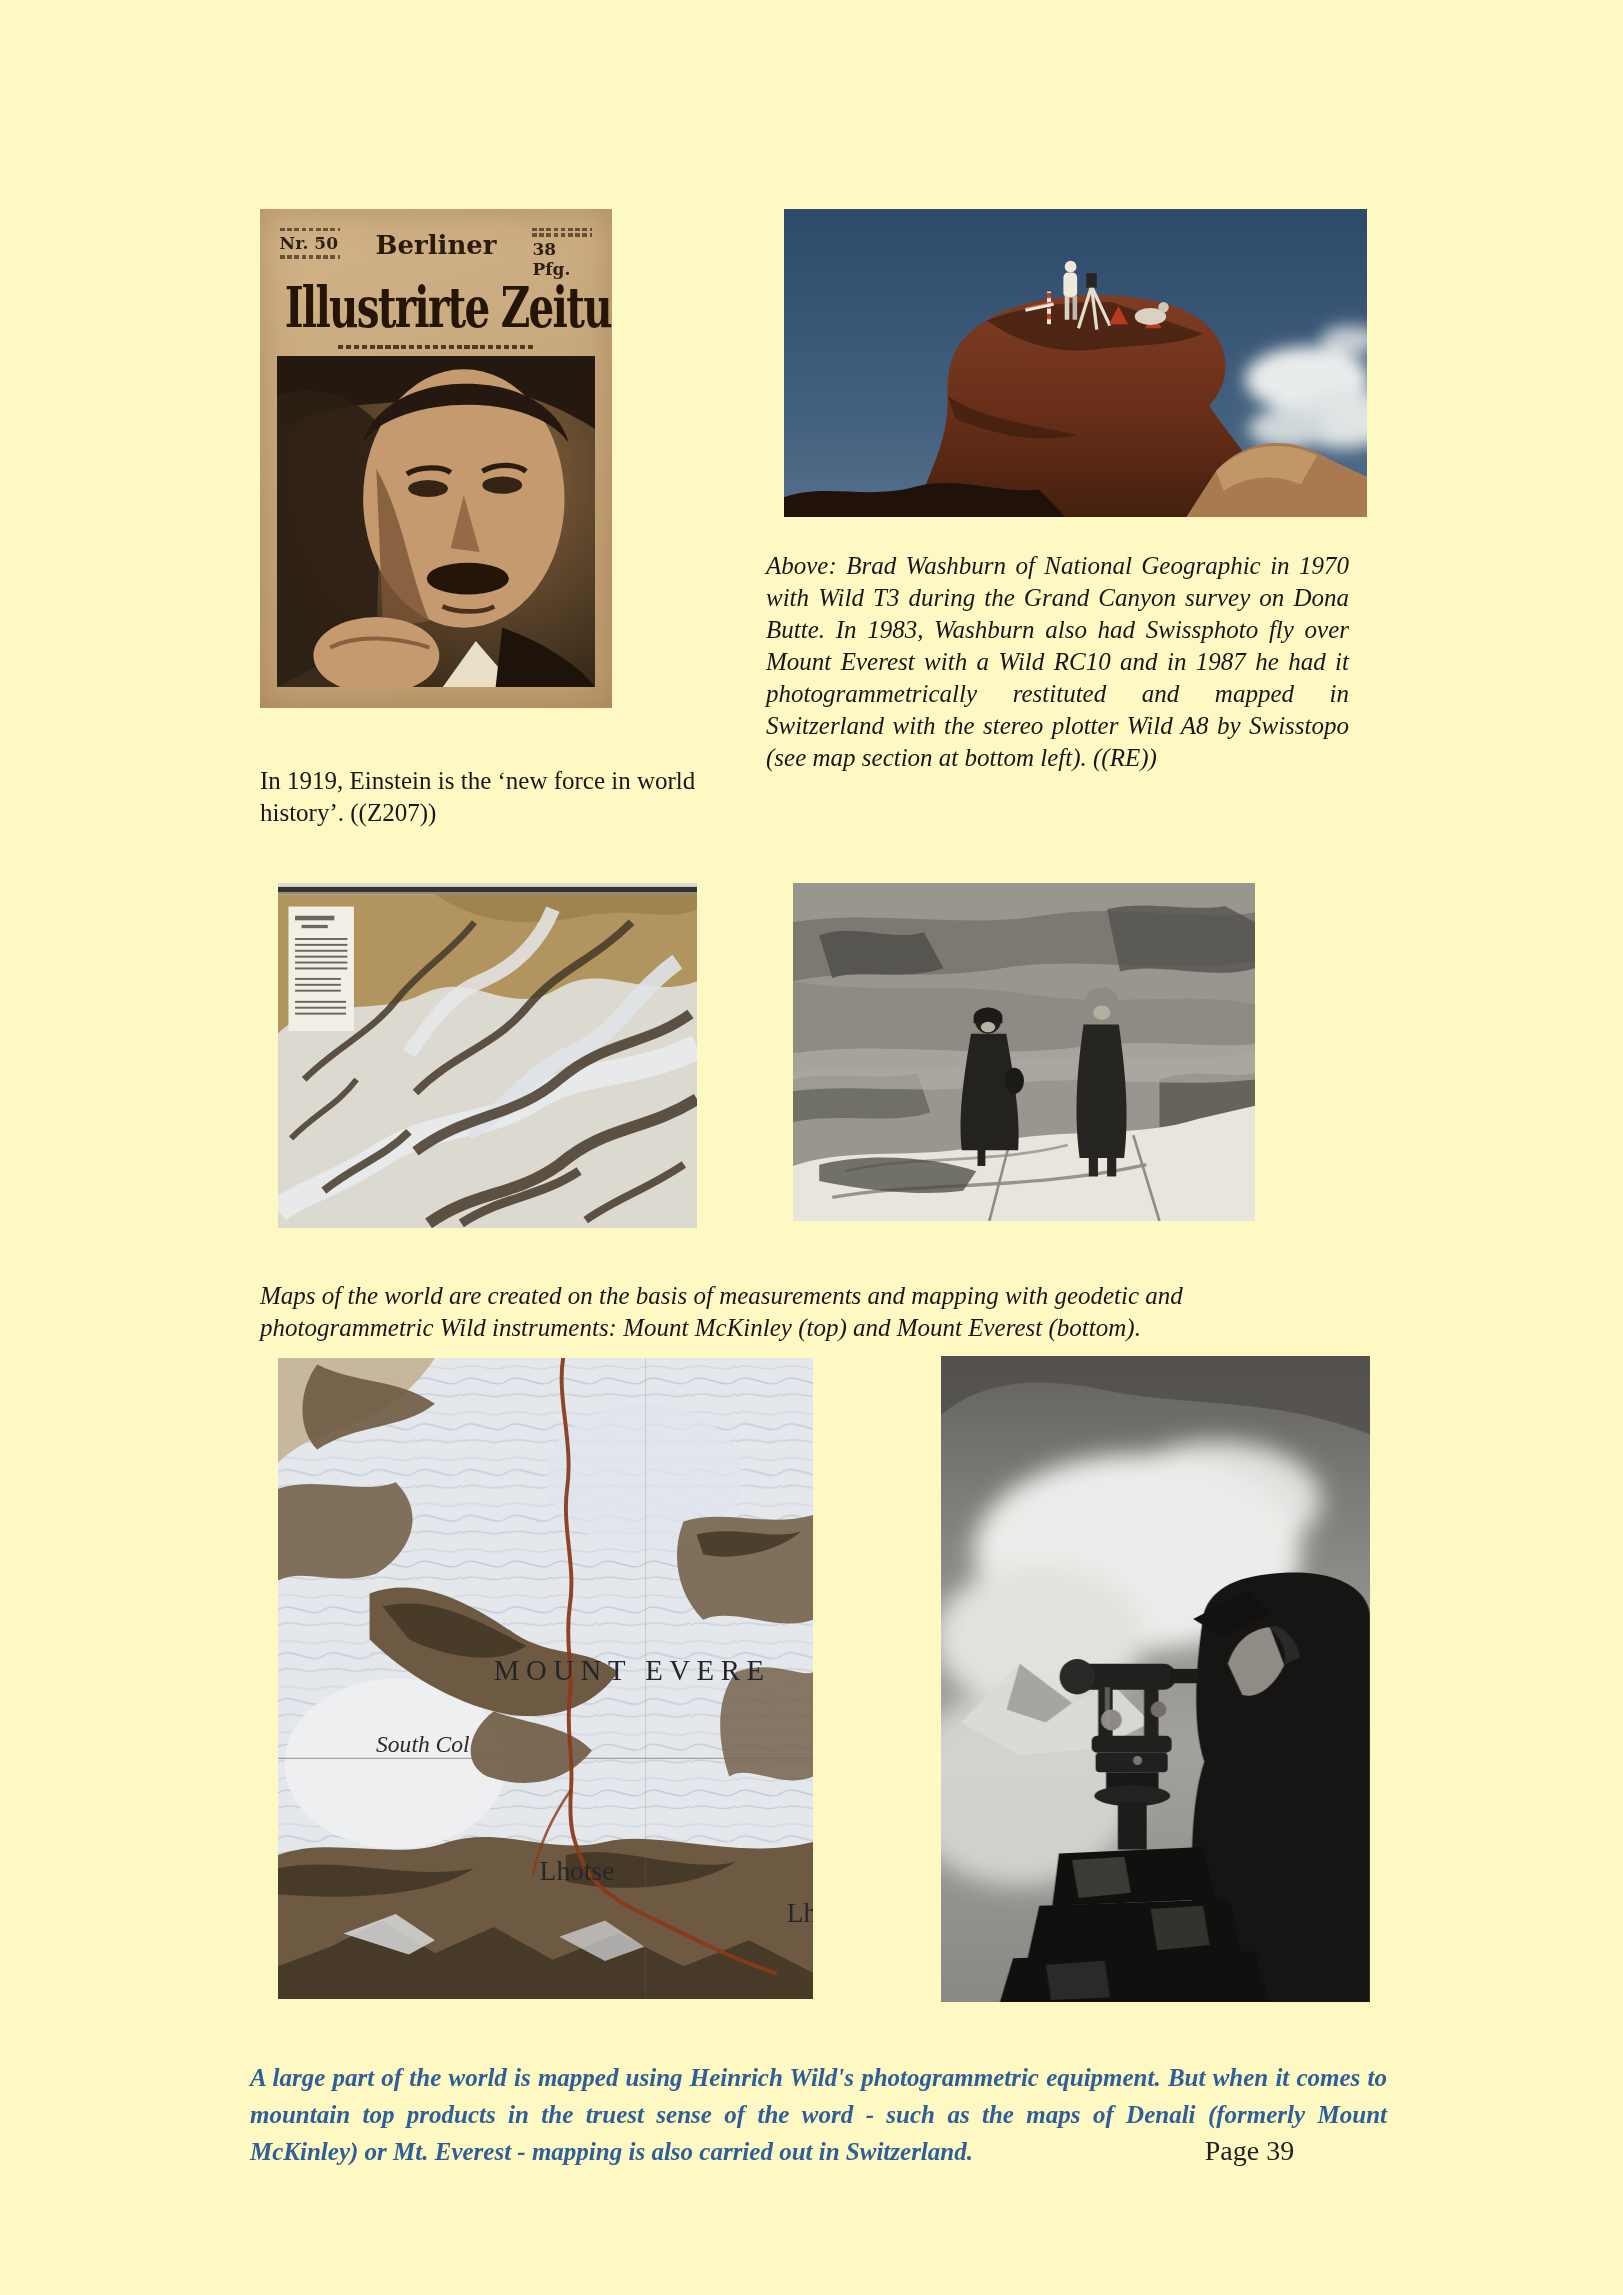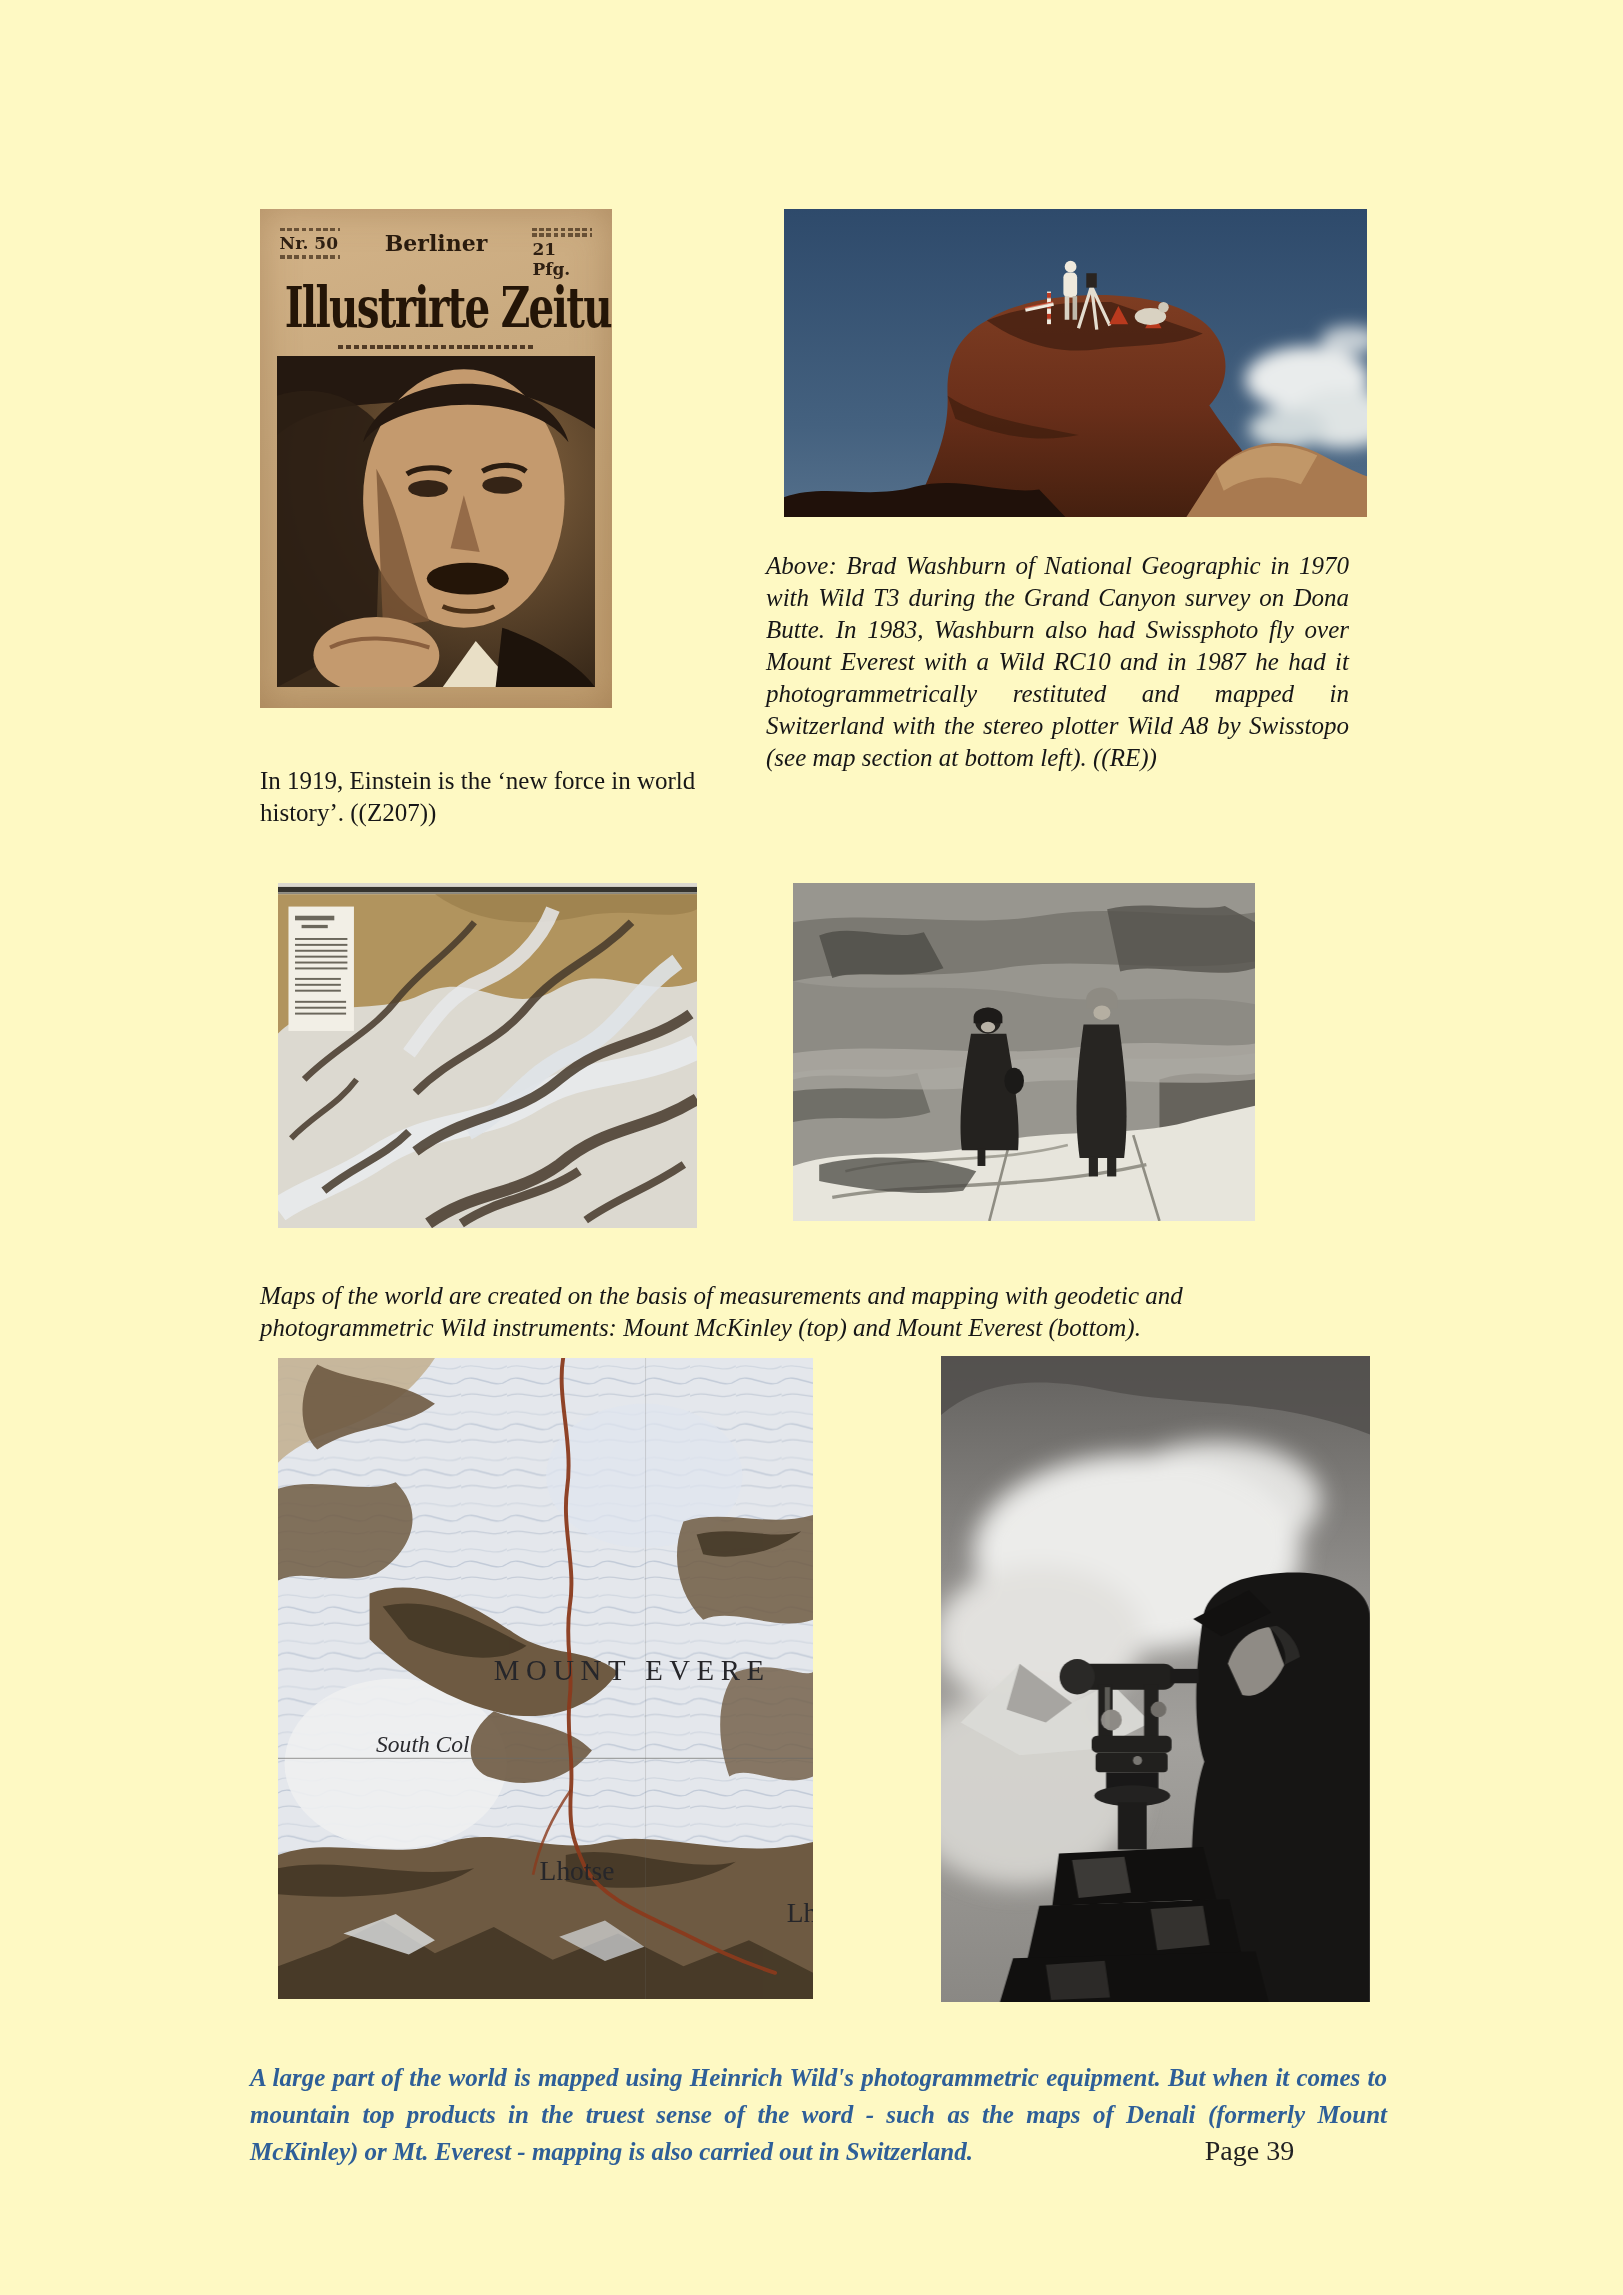--- a/index.html
+++ b/index.html
@@ -22,21 +22,21 @@
   
   .cover{left:260px;top:209px;width:352px;height:499px;
          background:linear-gradient(160deg,#d3b388 0%,#c8a97e 40%,#bf9d6f 100%);
          box-shadow:inset 0 0 39px rgba(120,80,40,.35);overflow:hidden;}
   .cover-head{display:flex;justify-content:space-between;align-items:flex-start;
               padding:17px 19.6px 0 19.6px;}
   .cover-issue,.cover-price{width:60px;color:#2e1f12;font-weight:bold;font-size:17px;
               font-family:"DejaVu Serif", serif;}
   .microline{height:3.3px;margin:2px 0;
      background:repeating-linear-gradient(90deg,rgba(62,42,22,.7) 0 4.6px,transparent 4.6px 7.2px);}
-  .berliner{margin-top:3.9px;text-align:center;font-weight:bold;font-size:22px;color:#2a1b0e;
+  .berliner{margin-top:3.9px;text-align:center;font-weight:bold;font-size:26px;color:#2a1b0e;
             font-family:"DejaVu Serif", serif;}
   .masthead{margin-top:1.3px;text-align:center;font-weight:bold;font-size:47px;color:#241507;
             font-family:"DejaVu Serif", serif;letter-spacing:-2px;white-space:nowrap;
             transform:scaleX(.86) scaleY(1.18);transform-origin:50% 50%;}
   .publine{width:196px;margin:10.5px auto 6.5px auto;height:3.9px;
      background:repeating-linear-gradient(90deg,rgba(50,30,14,.8) 0 5.2px,transparent 5.2px 7.9px);}
   .portrait{margin:0 17px;height:311px;}
   .coverline{height:3.9px;margin:3.9px auto;width:70%;
      background:repeating-linear-gradient(90deg,rgba(48,28,13,.8) 0 5.9px,transparent 5.9px 8.5px);}
   .coverline.short{width:52%;}
@@ -60,21 +60,21 @@
     <div class="cover-head">
       <div class="cover-issue">
         <div class="microline"></div>
         <div>Nr. 50</div>
         <div class="microline"></div>
       </div>
       <div class="berliner">Berliner</div>
       <div class="cover-price">
         <div class="microline"></div>
         <div class="microline"></div>
-        <div>21 Pfg.</div>
+        <div>38 Pfg.</div>
       </div>
     </div>
     <div class="masthead">Illustrirte Zeitung</div>
     <div class="publine"></div>
     <div class="portrait">
       <svg viewBox="0 0 480 500" preserveAspectRatio="none">
         <rect width="480" height="500" fill="#4a3623"></rect>
         <radialGradient id="plight" cx="65%" cy="35%" r="70%">
           <stop offset="0" stop-color="#8a6842"></stop>
             <stop offset="1" stop-color="#3a2a1a"></stop>

